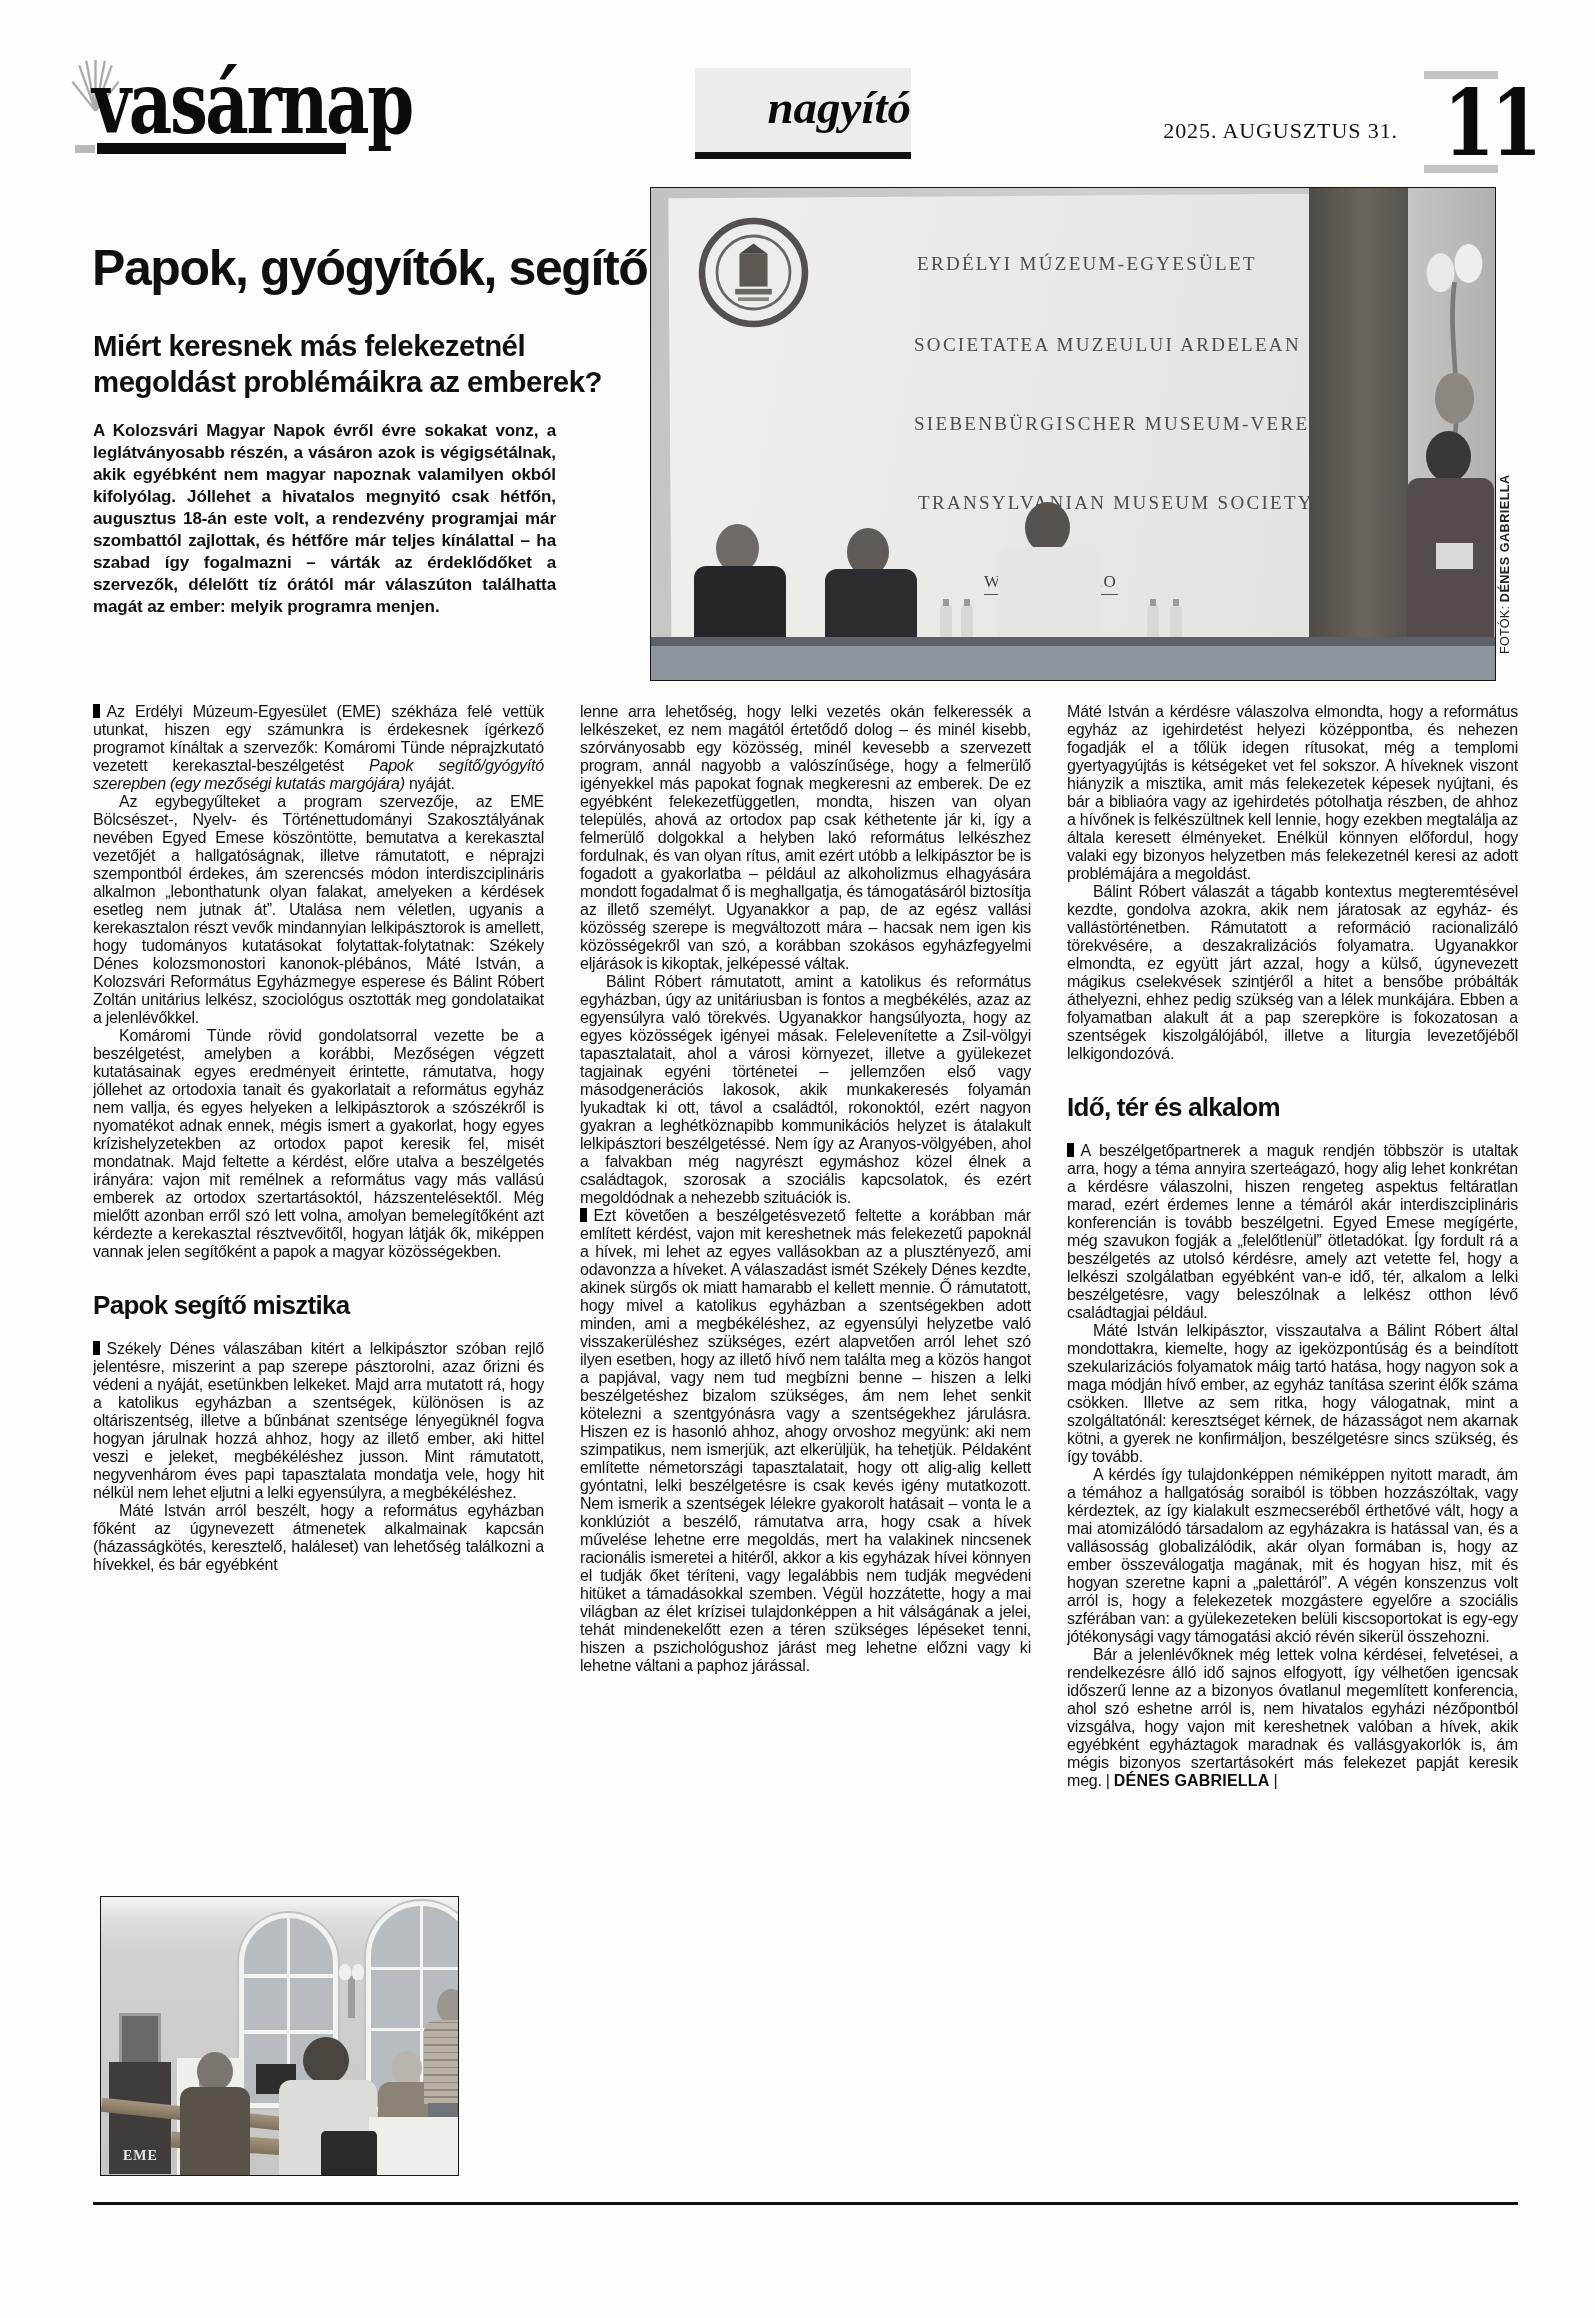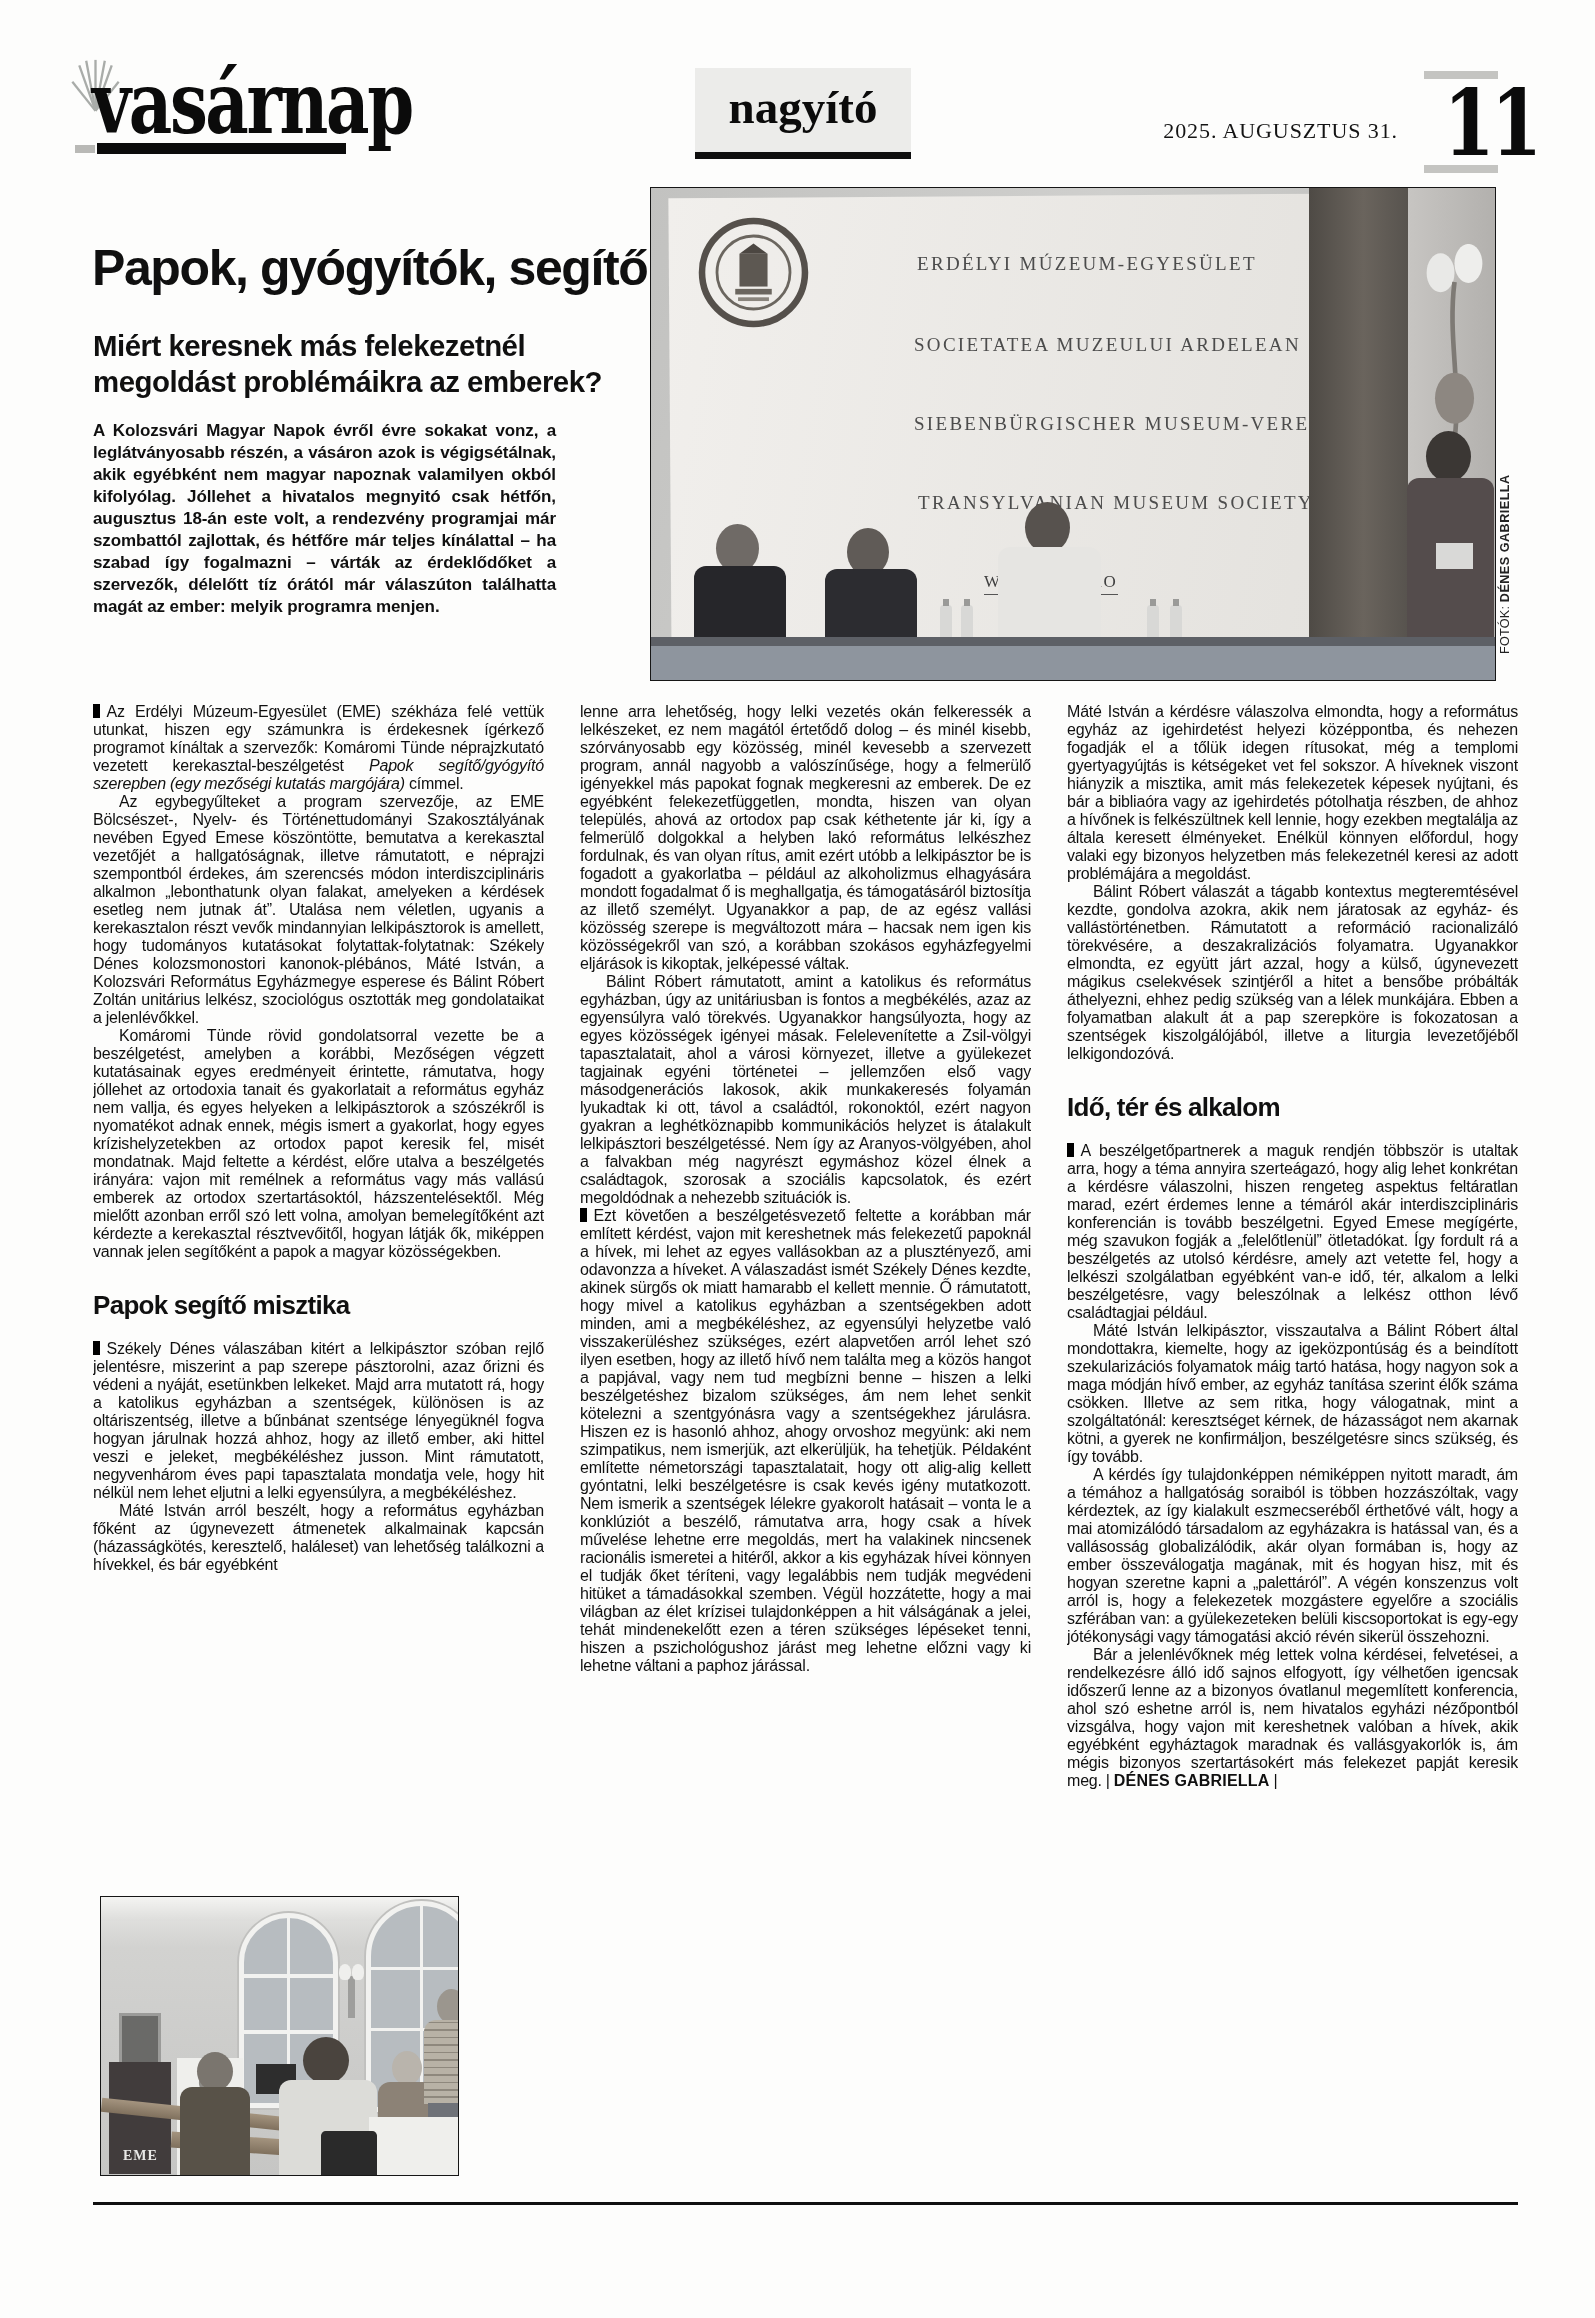--- a/index.html
+++ b/index.html
@@ -8,22 +8,22 @@
   .abs{position:absolute;}
 
   
   .logo{left:92px;top:60px;font-family:"DejaVu Serif",serif;font-weight:700;
         font-size:80px;line-height:80px;letter-spacing:-2.8px;color:#0b0b0b;
         transform:scale(.84,1.08);transform-origin:left top;}
   .logo-bar{left:97px;top:143px;width:249px;height:11.2px;background:#0b0b0b;}
   .logo-bar-gray{left:75px;top:145px;width:19.6px;height:8.4px;background:#b9b9b6;}
   .sunburst{left:70px;top:56px;}
   .section-box{left:695px;top:68px;width:216px;height:91px;background:#ececea;text-align:center;}
-  .section-name{font-family:"Liberation Serif",serif;font-weight:700;
-        font-size:47px;line-height:79px;color:#0b0b0b;}
+  .section-name{font-family:"Liberation Serif",serif;font-style:italic;font-weight:700;
+        font-size:47px;line-height:79px;color:#0b0b0b;text-align:right;}
   .section-bar{position:absolute;left:0;bottom:0;width:100%;height:7.5px;background:#0f0f0f;}
   .date{left:1122px;top:118px;width:276px;text-align:right;font-family:"Liberation Serif",serif;
         font-size:22px;letter-spacing:0.9px;color:#141414;}
   .pagenum{left:1425px;top:79px;width:93px;text-align:right;font-family:"DejaVu Serif",serif;
         font-weight:700;font-size:92px;line-height:88px;letter-spacing:-4.7px;
         transform:scale(.8,1);transform-origin:right top;color:#0b0b0b;}
   .pgbar{width:74px;height:7.5px;background:#c4c4c1;}
   .pgbar.top{left:1424px;top:71px;}
   .pgbar.bot{left:1424px;top:165px;}
 
@@ -189,21 +189,21 @@
     <div class="bottle" style="left:519px;bottom:36px;"></div>
     <div class="tp-tableshadow"></div>
     <div class="tp-table"></div>
   </div>
 
   <div class="abs credit">
     <span>FOTÓK: </span><b>DÉNES GABRIELLA</b>
   </div>
 
   <div class="abs col col1">
-    <p class="flush"><span class="marker"></span><span>Az Erdélyi Múzeum-Egyesület (EME) székháza felé vettük utunkat, hiszen egy számunkra is érdekesnek ígérkező programot kínáltak a szervezők: Komáromi Tünde néprajzkutató vezetett kerekasztal-beszélgetést </span><span class="ital">Papok segítő/gyógyító szerepben (egy mezőségi kutatás margójára)</span><span> címmel.</span></p>
+    <p class="flush"><span class="marker"></span><span>Az Erdélyi Múzeum-Egyesület (EME) székháza felé vettük utunkat, hiszen egy számunkra is érdekesnek ígérkező programot kínáltak a szervezők: Komáromi Tünde néprajzkutató vezetett kerekasztal-beszélgetést </span><span class="ital">Papok segítő/gyógyító szerepben (egy mezőségi kutatás margójára)</span><span> nyáját.</span></p>
     <p>Az egybegyűlteket a program szervezője, az EME Bölcsészet-, Nyelv- és Történettudományi Szakosztályának nevében Egyed Emese köszöntötte, bemutatva a kerekasztal vezetőjét a hallgatóságnak, illetve rámutatott, e néprajzi szempontból érdekes, ám szerencsés módon interdiszciplináris alkalmon „lebonthatunk olyan falakat, amelyeken a kérdések esetleg nem jutnak át”. Utalása nem véletlen, ugyanis a kerekasztalon részt vevők mindannyian lelkipásztorok is amellett, hogy tudományos kutatásokat folytattak-folytatnak: Székely Dénes kolozsmonostori kanonok-plébános, Máté István, a Kolozsvári Református Egyházmegye esperese és Bálint Róbert Zoltán unitárius lelkész, szociológus osztották meg gondolataikat a jelenlévőkkel.</p>
     <p>Komáromi Tünde rövid gondolatsorral vezette be a beszélgetést, amelyben a korábbi, Mezőségen végzett kutatásainak egyes eredményeit érintette, rámutatva, hogy jóllehet az ortodoxia tanait és gyakorlatait a református egyház nem vallja, és egyes helyeken a lelkipásztorok a szószékről is nyomatékot adnak ennek, mégis ismert a gyakorlat, hogy egyes krízishelyzetekben az ortodox papot keresik fel, misét mondatnak. Majd feltette a kérdést, előre utalva a beszélgetés irányára: vajon mit remélnek a református vagy más vallású emberek az ortodox szertartásoktól, házszentelésektől. Még mielőtt azonban erről szó lett volna, amolyan bemelegítőként azt kérdezte a kerekasztal résztvevőitől, hogyan látják ők, miképpen vannak jelen segítőként a papok a magyar közösségekben.</p>
     <h3 class="subhead">Papok segítő misztika</h3>
     <p class="flush"><span class="marker"></span><span>Székely Dénes válaszában kitért a lelkipásztor szóban rejlő jelentésre, miszerint a pap szerepe pásztorolni, azaz őrizni és védeni a nyáját, esetünkben lelkeket. Majd arra mutatott rá, hogy a katolikus egyházban a szentségek, különösen is az oltáriszentség, illetve a bűnbánat szentsége lényegüknél fogva hogyan járulnak hozzá ahhoz, hogy az illető ember, aki hittel veszi e jeleket, megbékéléshez jusson. Mint rámutatott, negyvenhárom éves papi tapasztalata mondatja vele, hogy hit nélkül nem lehet eljutni a lelki egyensúlyra, a megbékéléshez.</span></p>
     <p>Máté István arról beszélt, hogy a református egyházban főként az úgynevezett átmenetek alkalmainak kapcsán (házasságkötés, keresztelő, haláleset) van lehetőség találkozni a hívekkel, és bár egyébként</p>
   </div>
 
   <div class="abs col col2">
     <p class="flush">lenne arra lehetőség, hogy lelki vezetés okán felkeressék a lelkészeket, ez nem magától értetődő dolog – és minél kisebb, szórványosabb egy közösség, minél kevesebb a szervezett program, annál nagyobb a valószínűsége, hogy a felmerülő igényekkel más papokat fognak megkeresni az emberek. De ez egyébként felekezetfüggetlen, mondta, hiszen van olyan település, ahová az ortodox pap csak kéthetente jár ki, így a felmerülő dolgokkal a helyben lakó református lelkészhez fordulnak, és van olyan rítus, amit ezért utóbb a lelkipásztor be is fogadott a gyakorlatba – például az alkoholizmus elhagyására mondott fogadalmat ő is meghallgatja, és támogatásáról biztosítja az illető személyt. Ugyanakkor a pap, de az egész vallási közösség szerepe is megváltozott mára – hacsak nem igen kis közösségekről van szó, a korábban szokásos egyházfegyelmi eljárások is kikoptak, jelképessé váltak.</p>
     <p>Bálint Róbert rámutatott, amint a katolikus és református egyházban, úgy az unitáriusban is fontos a megbékélés, azaz az egyensúlyra való törekvés. Ugyanakkor hangsúlyozta, hogy az egyes közösségek igényei másak. Felelevenítette a Zsil-völgyi tapasztalatait, ahol a városi környezet, illetve a gyülekezet tagjainak egyéni történetei – jellemzően első vagy másodgenerációs lakosok, akik munkakeresés folyamán lyukadtak ki ott, távol a családtól, rokonoktól, ezért nagyon gyakran a leghétköznapibb kommunikációs helyzet is átalakult lelkipásztori beszélgetéssé. Nem így az Aranyos-völgyében, ahol a falvakban még nagyrészt egymáshoz közel élnek a családtagok, szorosak a szociális kapcsolatok, és ezért megoldódnak a nehezebb szituációk is.</p>

